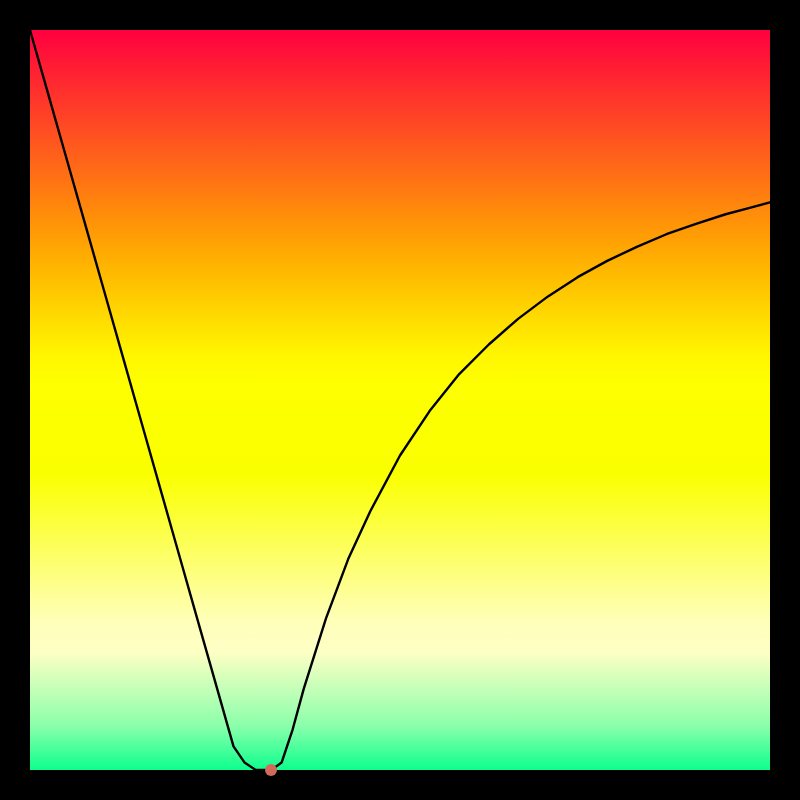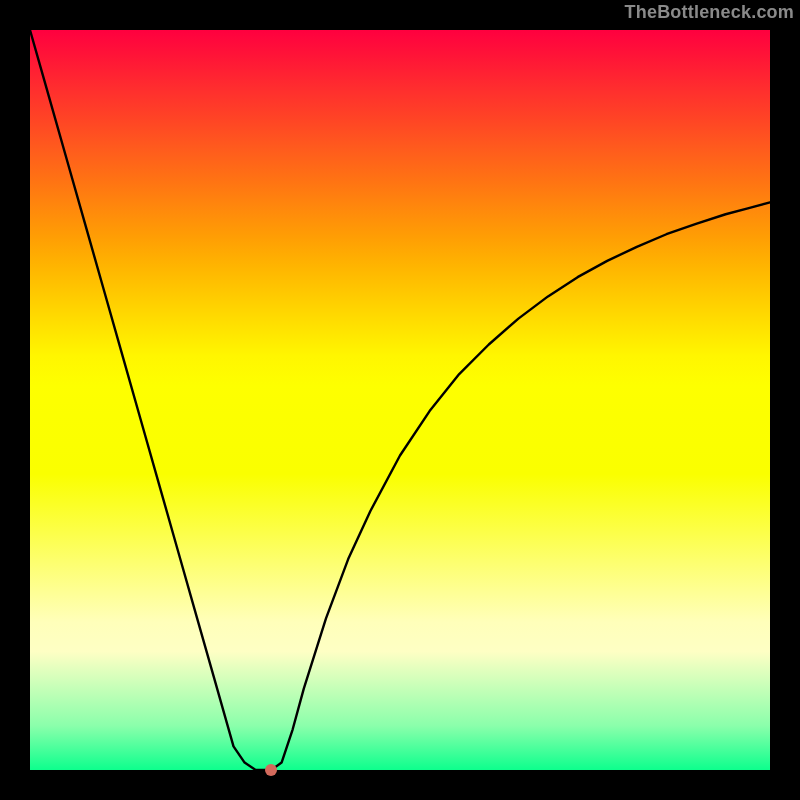--- a/index.html
+++ b/index.html
@@ -44,14 +44,13 @@
 </head>
 <body>
 
 <div class="frame">
   <div class="plot">
     <svg class="curve" viewBox="0 0 740 740" preserveAspectRatio="none">
       <path id="curve-path" d="M0.00 0.00 L18.50 65.12 L37.00 130.24 L55.50 195.36 L74.00 260.48 L92.50 325.60 L111.00 390.72 L129.50 455.84 L148.00 520.96 L166.50 586.08 L185.00 651.20 L203.50 716.32 L214.60 732.60 L225.70 740.00 L236.80 740.00 L241.24 740.00 L251.60 732.60 L262.70 699.30 L273.80 658.60 L296.00 588.30 L318.20 529.10 L340.40 481.00 L370.00 425.50 L399.60 381.10 L429.20 344.10 L458.80 314.50 L488.40 288.60 L518.00 266.40 L547.60 247.16 L577.20 230.88 L606.80 216.82 L636.40 204.24 L666.00 193.88 L695.60 184.26 L717.80 178.34 L740.00 172.42" fill="none" stroke="#000" stroke-width="2.4" stroke-linejoin="round" stroke-linecap="round"></path>
     </svg>
     <div id="marker" class="dot" style="left: 241.24px; top: 740px; background: rgb(210, 106, 92);"></div>
   </div>
-  <div class="watermark">TheBottleneck.com</div>
 </div>
 
 </body></html>

